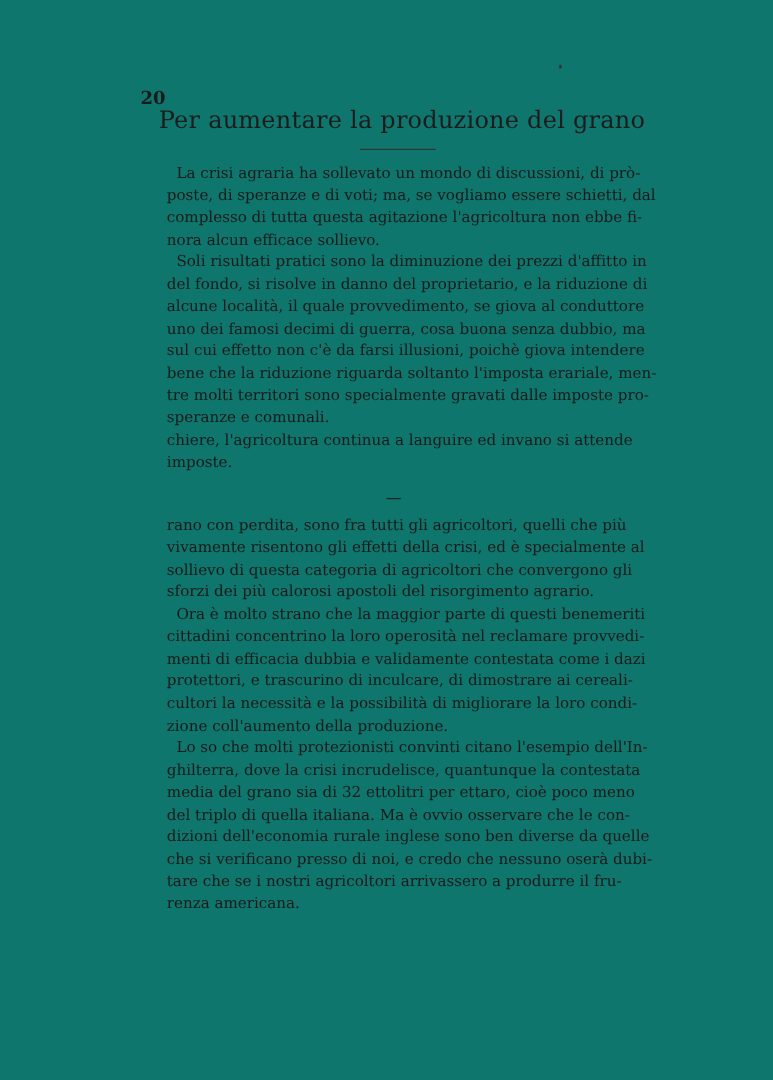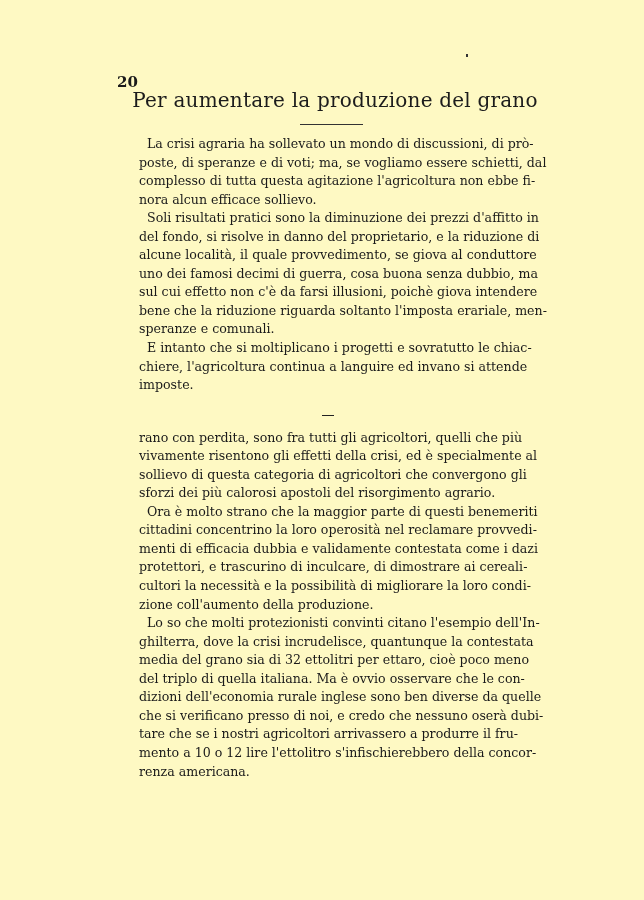--- a/index.html
+++ b/index.html
@@ -1,17 +1,17 @@
 <!DOCTYPE html>
 <html><head>
 <meta charset="utf-8">
 <style>
   html, body { margin:0; padding:0; }
   body { width:644px; height:900px; background:#fbfbf9; position:relative; overflow:hidden; }
-  .page { position:absolute; left:0; top:0; width:644px; height:900px; background:#fef9c3; }
+  .page { position:absolute; left:0; top:0; width:644px; height:900px; background:#0f766e; }
   .pagenum { position:absolute; left:117px; top:73px; font-family:"DejaVu Serif", serif; font-weight:bold; font-size:15px; color:#1a1a1a; }
   .title { position:absolute; left:0; width:640px; top:88px; text-align:center; font-family:"DejaVu Serif", serif; font-size:20px; color:#1c1c1c; letter-spacing:0.2px; padding-left:30px; box-sizing:border-box; }
   .rule { position:absolute; left:300px; top:124px; width:63px; height:0; border-top:1.5px solid #333; }
   .body { position:absolute; left:139px; top:135px; width:358px; font-family:"DejaVu Serif", serif; font-size:12.6px; line-height:18.55px; color:#1a1a1a; }
   .line { display:block; white-space:nowrap; text-align:justify; text-align-last:justify; height:18.55px; }
   .line.last { text-align-last:left; }
   .indent { padding-left:8px; }
   .sep { display:block; height:34px; position:relative; }
   .sep .dash { position:absolute; left:183px; top:20px; width:12px; border-top:1.6px solid #222; }
   .speck { position:absolute; width:2px; height:3px; background:#333; }
@@ -33,24 +33,24 @@
           <span class="line">complesso di tutta questa agitazione l'agricoltura non ebbe fi-</span>
           <span class="line last">nora alcun efficace sollievo.</span>
         </div>
         <div>
           <span class="line indent">Soli risultati pratici sono la diminuzione dei prezzi d'affitto in</span>
           <span class="line">del fondo, si risolve in danno del proprietario, e la riduzione di</span>
           <span class="line">alcune località, il quale provvedimento, se giova al conduttore</span>
           <span class="line">uno dei famosi decimi di guerra, cosa buona senza dubbio, ma</span>
           <span class="line">sul cui effetto non c'è da farsi illusioni, poichè giova intendere</span>
           <span class="line">bene che la riduzione riguarda soltanto l'imposta erariale, men-</span>
+          <span class="line">tre molti territori sono specialmente gravati dalle imposte pro-</span>
           <span class="line last">speranze e comunali.</span>
         </div>
         <div>
-          <span class="line indent">E intanto che si moltiplicano i progetti e sovratutto le chiac-</span>
           <span class="line">chiere, l'agricoltura continua a languire ed invano si attende</span>
           <span class="line last">imposte.</span>
         </div>
       </div>
     <div class="sep">
         <span class="dash"></span>
       </div>
     <div id="sec2">
         <div>
           <span class="line">rano con perdita, sono fra tutti gli agricoltori, quelli che più</span>
@@ -67,18 +67,17 @@
           <span class="line last">zione coll'aumento della produzione.</span>
         </div>
         <div>
           <span class="line indent">Lo so che molti protezionisti convinti citano l'esempio dell'In-</span>
           <span class="line">ghilterra, dove la crisi incrudelisce, quantunque la contestata</span>
           <span class="line">media del grano sia di 32 ettolitri per ettaro, cioè poco meno</span>
           <span class="line">del triplo di quella italiana. Ma è ovvio osservare che le con-</span>
           <span class="line">dizioni dell'economia rurale inglese sono ben diverse da quelle</span>
           <span class="line">che si verificano presso di noi, e credo che nessuno oserà dubi-</span>
           <span class="line">tare che se i nostri agricoltori arrivassero a produrre il fru-</span>
-          <span class="line">mento a 10 o 12 lire l'ettolitro s'infischierebbero della concor-</span>
           <span class="line last">renza americana.</span>
         </div>
       </div>
   </div>
 </div>
 
 </body></html>

